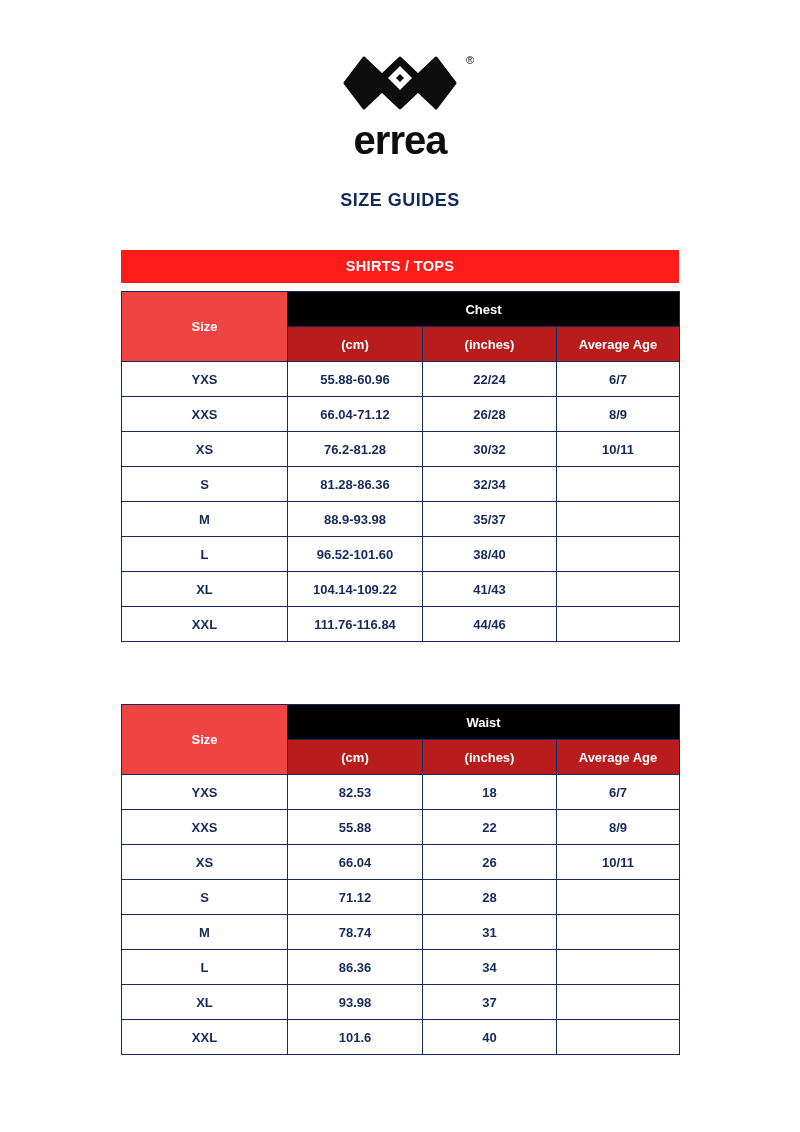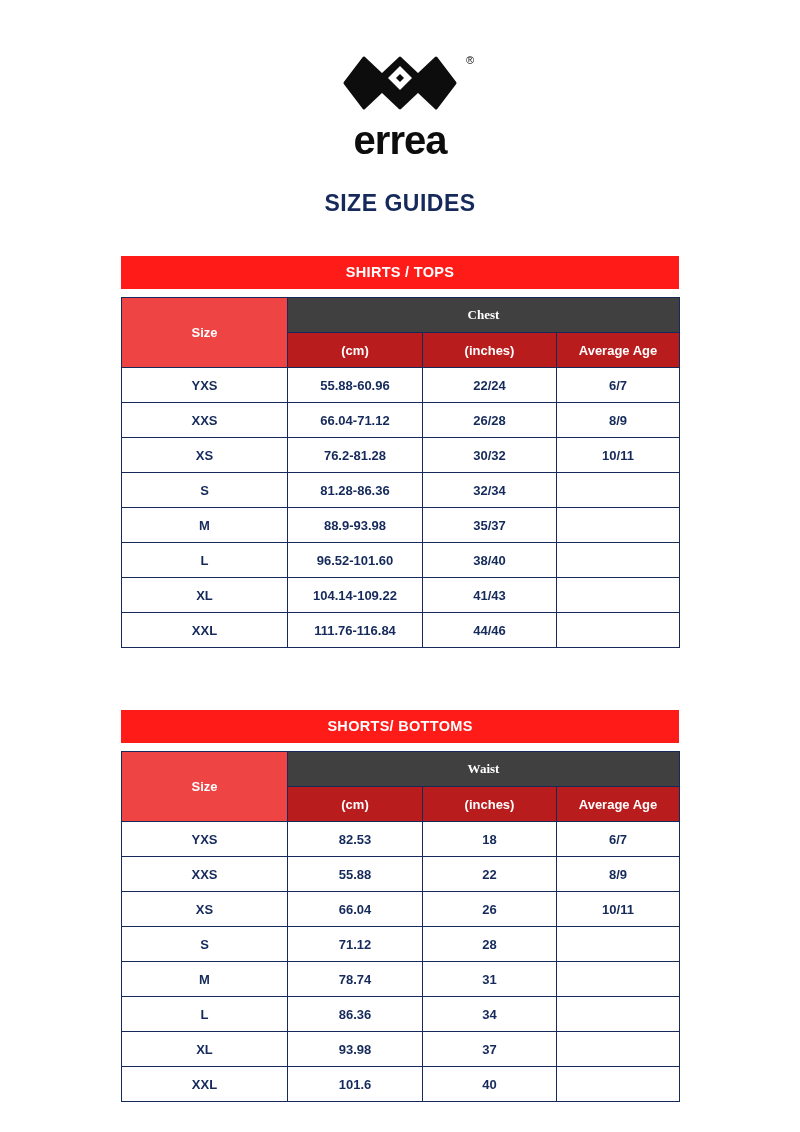--- a/index.html
+++ b/index.html
@@ -50,21 +50,21 @@
     font-weight: bold;
     letter-spacing: -1px;
     color: #0d0d0d;
     line-height: 1;
     position: relative;
   }
 
   
   .page-title {
     text-align: center;
-    font-size: 23px;
+    font-size: 18px;
     font-weight: bold;
     color: #152A5B;
     letter-spacing: 0.5px;
     margin-top: 30px;
   }
 
   
   .table-block {
     width: 558px;
     margin: 17px auto;
@@ -93,25 +93,24 @@
   table.size-table td, table.size-table th {
     border: 1px solid #152A5B;
     text-align: center;
     font-size: 13px;
     font-weight: bold;
     color: #152A5B;
     height: 34px;
     padding: 0;
   }
   .hdr-navy {
-    background: #404040;
+    background: #000000;
     color: #ffffff !important;
     font-size: 13.5px;
     font-weight: bold;
-    font-family: Liberation Serif, serif;
   }
   .hdr-size {
     background: #ef4444;
     color: #ffffff !important;
     font-size: 13.5px;
     font-weight: bold;
     vertical-align: middle;
   }
   .sub-hdr {
     background: #b91c1c;
@@ -211,21 +210,20 @@
           <td>XXL</td>
           <td>111.76-116.84</td>
           <td>44/46</td>
           <td class="empty"></td>
         </tr>
       </tbody>
     </table>
   </div>
 
   <div class="table-block block-2">
-    <div class="band">SHORTS/ BOTTOMS</div>
     <table class="size-table">
       <colgroup>
         <col class="col-size">
           <col class="col-cm">
           <col class="col-in">
           <col class="col-age">
       </colgroup>
       <tbody>
         <tr>
           <td class="hdr-size" rowspan="2">Size</td>

